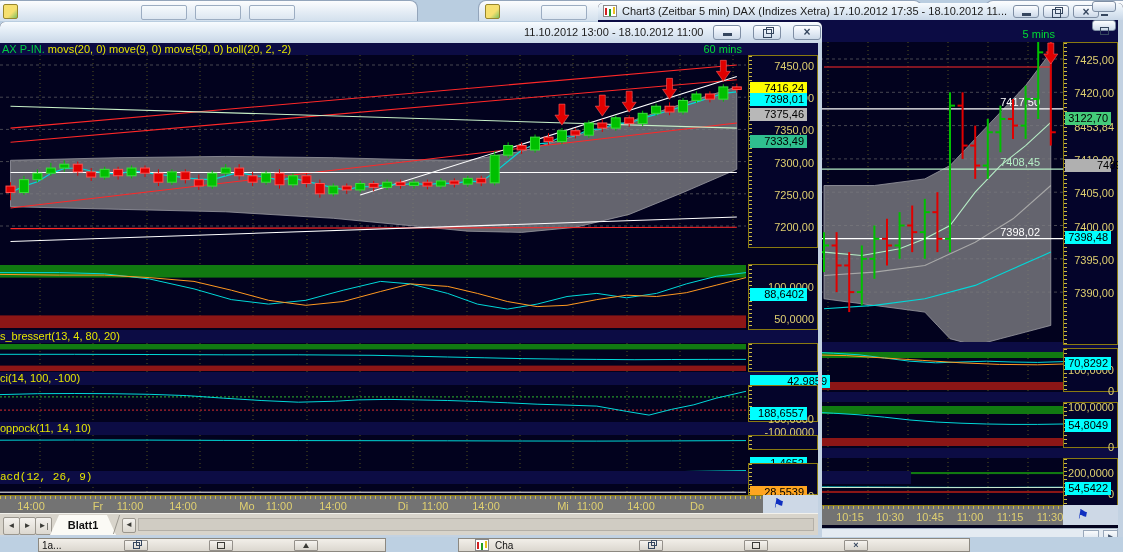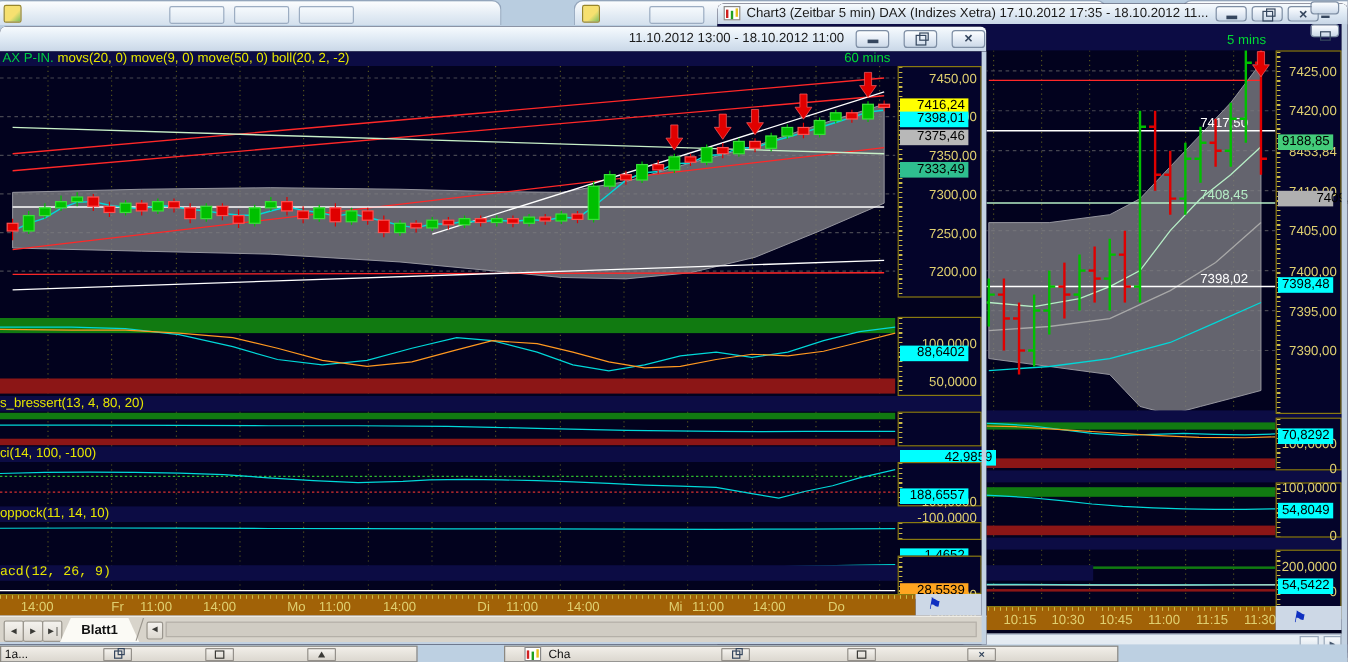--- a/index.html
+++ b/index.html
@@ -32,35 +32,35 @@
 .sym{color:#00cc44;padding-left:2px;}
 .badge{position:absolute;color:#00dd33;}
 .scol{position:absolute;background:#04042a;border:1px solid #8a7a10;box-sizing:border-box;}
 .vticks{position:absolute;left:0;top:0;bottom:0;width:3px;
   background-image:repeating-linear-gradient(to bottom,#cdbb46 0,#cdbb46 1px,transparent 1px,transparent 4px);}
 .hticks{position:absolute;left:0;top:0;right:0;height:3px;
   background-image:repeating-linear-gradient(to right,#cdbb46 0,#cdbb46 1px,transparent 1px,transparent 5px);}
 .stick{position:absolute;right:3px;height:12px;line-height:12px;font-size:11px;color:#e0d070;text-align:right;}
 .sbox{position:absolute;left:1px;height:13px;line-height:13px;font-size:11px;color:#000;text-align:right;
   padding-right:3px;box-sizing:border-box;}
-.xaxis{position:absolute;background:#a16207;border-top:1px solid #8a7a10;box-sizing:border-box;}
+.xaxis{position:absolute;background:#737373;border-top:1px solid #8a7a10;box-sizing:border-box;}
 .xlab{position:absolute;top:4px;width:44px;text-align:center;font-size:11px;color:#e0d070;}
 .flagzone{position:absolute;background:#cdd8e6;}
 .flag{position:absolute;font-size:13px;color:#1030c0;transform:rotate(10deg);}
 .flag::before{content:"⚑";}
 .tabbar{position:absolute;left:0;background:#d8d4cb;border-top:1px solid #f2f1ec;box-sizing:border-box;}
 .tnav{position:absolute;top:3px;width:15px;height:16px;background:linear-gradient(#f4f2ee,#dcd8d0);
   border:1px solid #9a968e;border-radius:2px;font-size:8px;color:#3a3a36;text-align:center;line-height:15px;}
 .sheettab{position:absolute;top:1px;height:20px;background:#fbfaf5;
   clip-path:polygon(9px 0,calc(100% - 9px) 0,100% 100%,0 100%);
   font-size:11px;font-weight:bold;color:#111;text-align:center;line-height:20px;}
 .track{position:absolute;background:#d0ccc3;border:1px solid #b4b0a8;box-sizing:border-box;}
 .bstrip{position:absolute;left:0;top:537px;width:1123px;height:15px;background:#bdd0e2;z-index:3;}
 .mcap{position:absolute;top:1px;height:14px;background:linear-gradient(#f2efe9,#dbd7cf);
-  border:1px solid #8c8880;box-sizing:border-box;font-size:10px;color:#111;}
+  border:1px solid #8c8880;box-sizing:border-box;font-size:10px;color:#111;margin-left:38px;}
 .mbtn{position:absolute;top:1px;width:24px;height:11px;background:linear-gradient(#f6f4f0,#d8d4cc);
   border:1px solid #94908a;border-radius:1px;box-sizing:border-box;text-align:center;line-height:8px;}
 .mbtn .g-rest{width:5px;height:5px;margin-top:1px;}
 .mbtn .g-rest::before{left:2px;top:-3px;width:4px;height:4px;}
 .mbtn .g-max{width:6px;height:5px;margin-top:1px;}
 .mbtn .g-close::before{font-size:9px;line-height:8px;}
 .mbtn .g-up{border-left-width:3px;border-right-width:3px;border-bottom-width:5px;margin-top:2px;}
 .cicon{position:absolute;width:14px;height:12px;background:#fff;border:1px solid #888;box-sizing:border-box;}
 .cicon::before{content:"";position:absolute;left:1px;top:2px;width:2px;height:7px;background:#d02020;
   box-shadow:4px 1px 0 #20a020,8px -1px 0 #e8c020;}
@@ -206,21 +206,21 @@
         <div class="scol" style="left: 465px; top: 22px; width: 55px; height: 303px;">
           <div class="vticks"></div>
           <div class="stick" style="top: 11px; left: 4px; right: 3px;">7425,00</div>
           <div class="stick" style="top: 44.3px; left: 4px; right: 3px;">7420,00</div>
           <div class="stick" style="top: 77.6px; left: 4px; right: 3px;">8453,84</div>
           <div class="stick" style="top: 110.9px; left: 4px; right: 3px;">7410,00</div>
           <div class="stick" style="top: 144.2px; left: 4px; right: 3px;">7405,00</div>
           <div class="stick" style="top: 177.5px; left: 4px; right: 3px;">7400,00</div>
           <div class="stick" style="top: 210.8px; left: 4px; right: 3px;">7395,00</div>
           <div class="stick" style="top: 244.1px; left: 4px; right: 3px;">7390,00</div>
-          <div class="sbox" style="top: 68.609px; width: 46px; background: rgb(68, 204, 122);">9188,85</div>
+          <div class="sbox" style="top: 68.609px; width: 46px; background: rgb(68, 204, 122);">3122,70</div>
           <div class="sbox" style="top: 115.762px; width: 46px; background: rgb(176, 176, 176); padding-left: 32px;">7409,27</div>
           <div class="sbox" style="top: 187.623px; width: 46px; background: rgb(0, 255, 255);">7398,48</div>
         </div>
         <div class="scol" style="left: 465px; top: 328px; width: 55px; height: 44px;">
           <div class="vticks"></div>
           <div class="stick" style="top: 15.2px; left: 2px; right: 3px;">100,0000</div>
           <div class="stick" style="top: 36px; left: 2px; right: 3px;">0</div>
           <div class="sbox" style="top: 7.66832px; width: 46px; background: rgb(0, 255, 255);">70,8292</div>
         </div>
         <div class="scol" style="left: 465px; top: 382px; width: 55px; height: 46px;">

